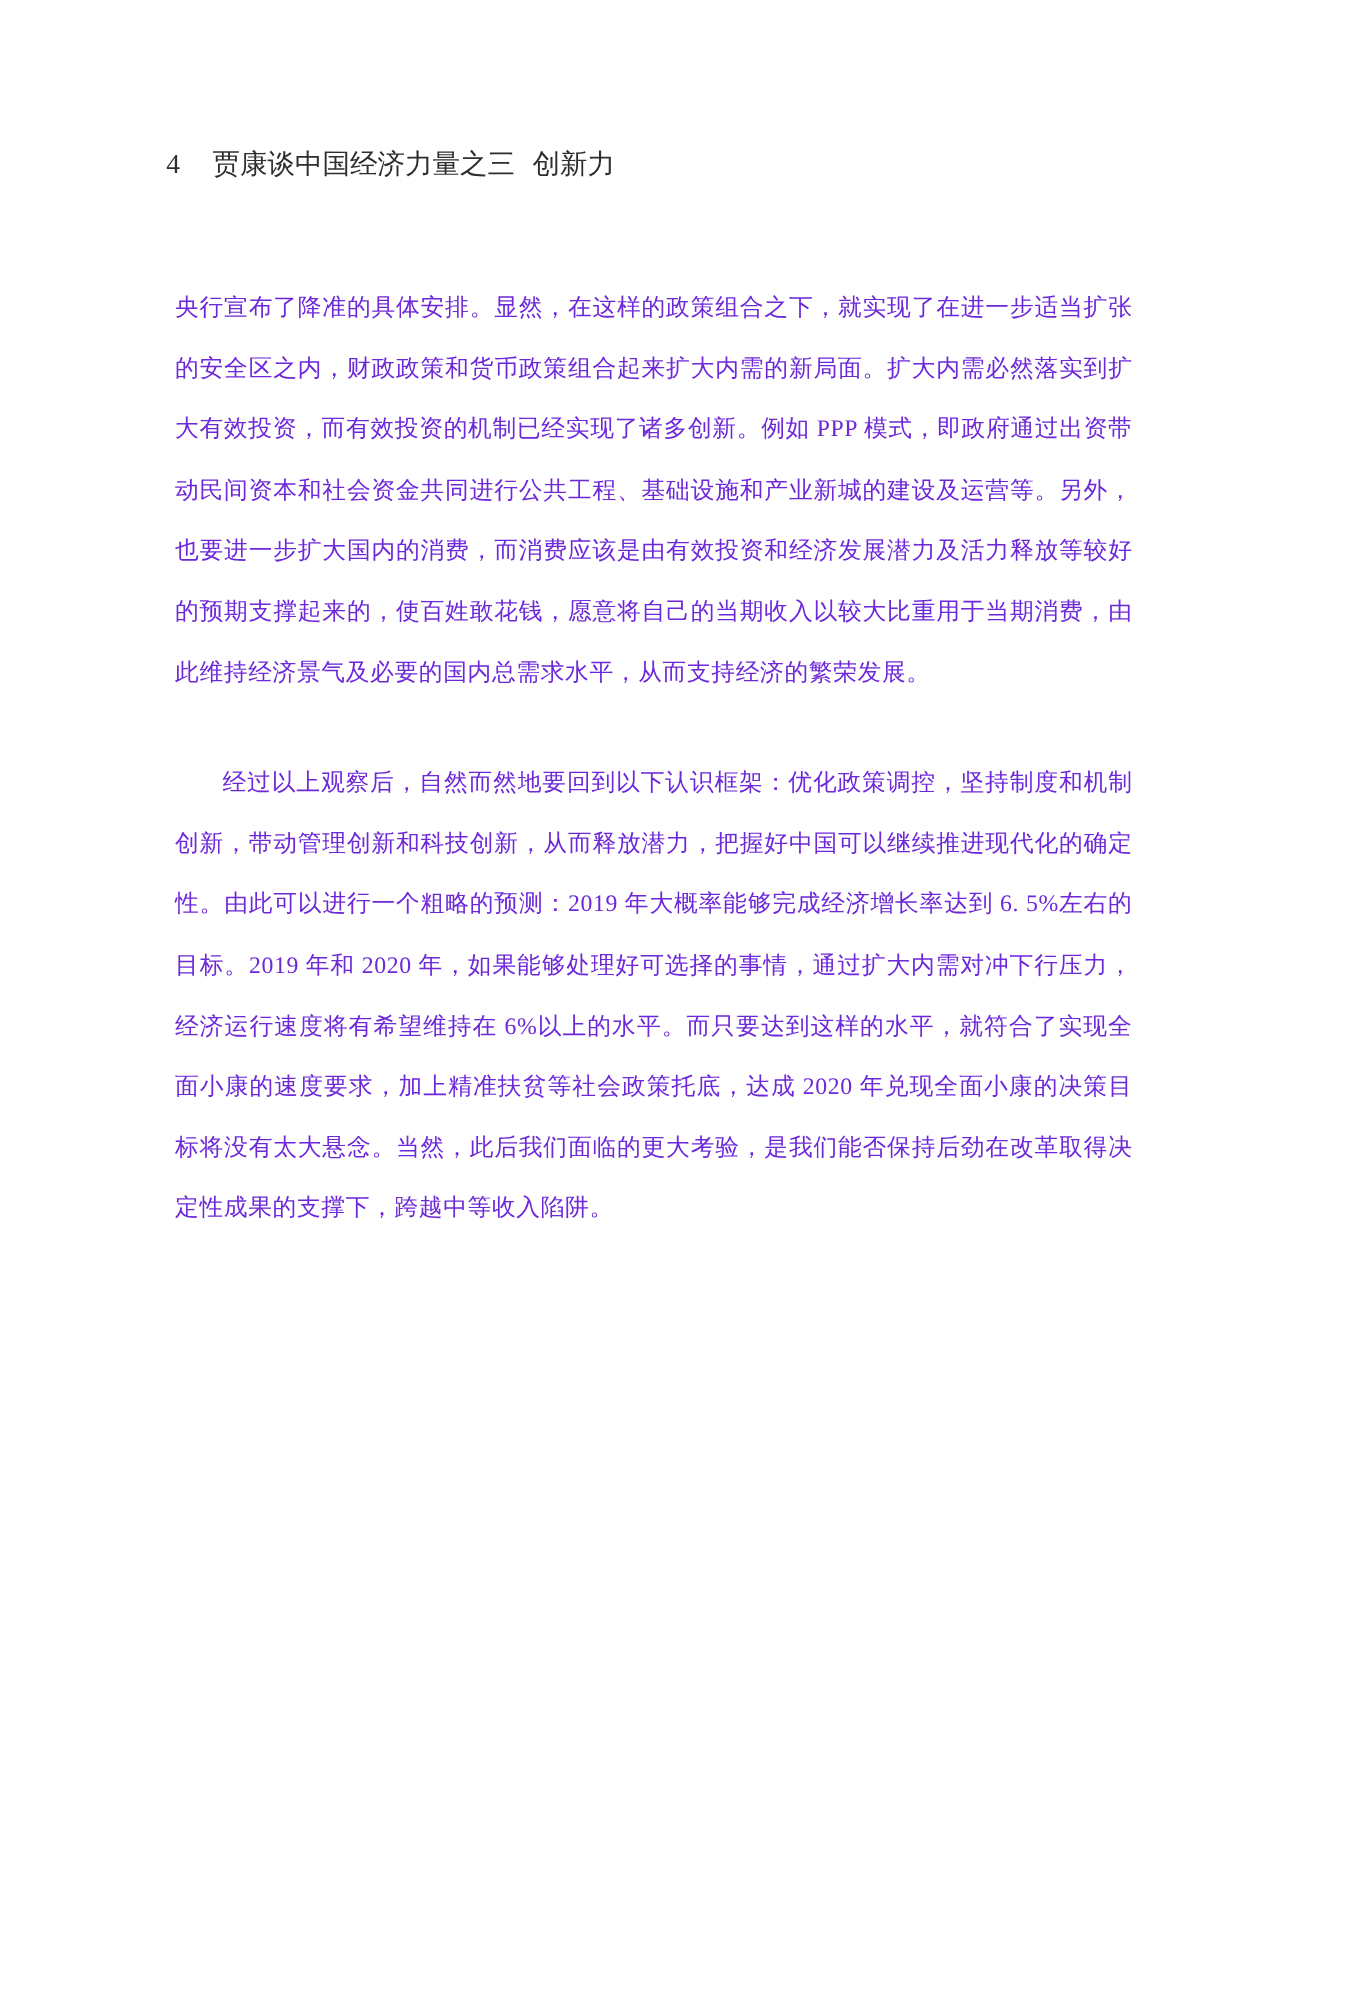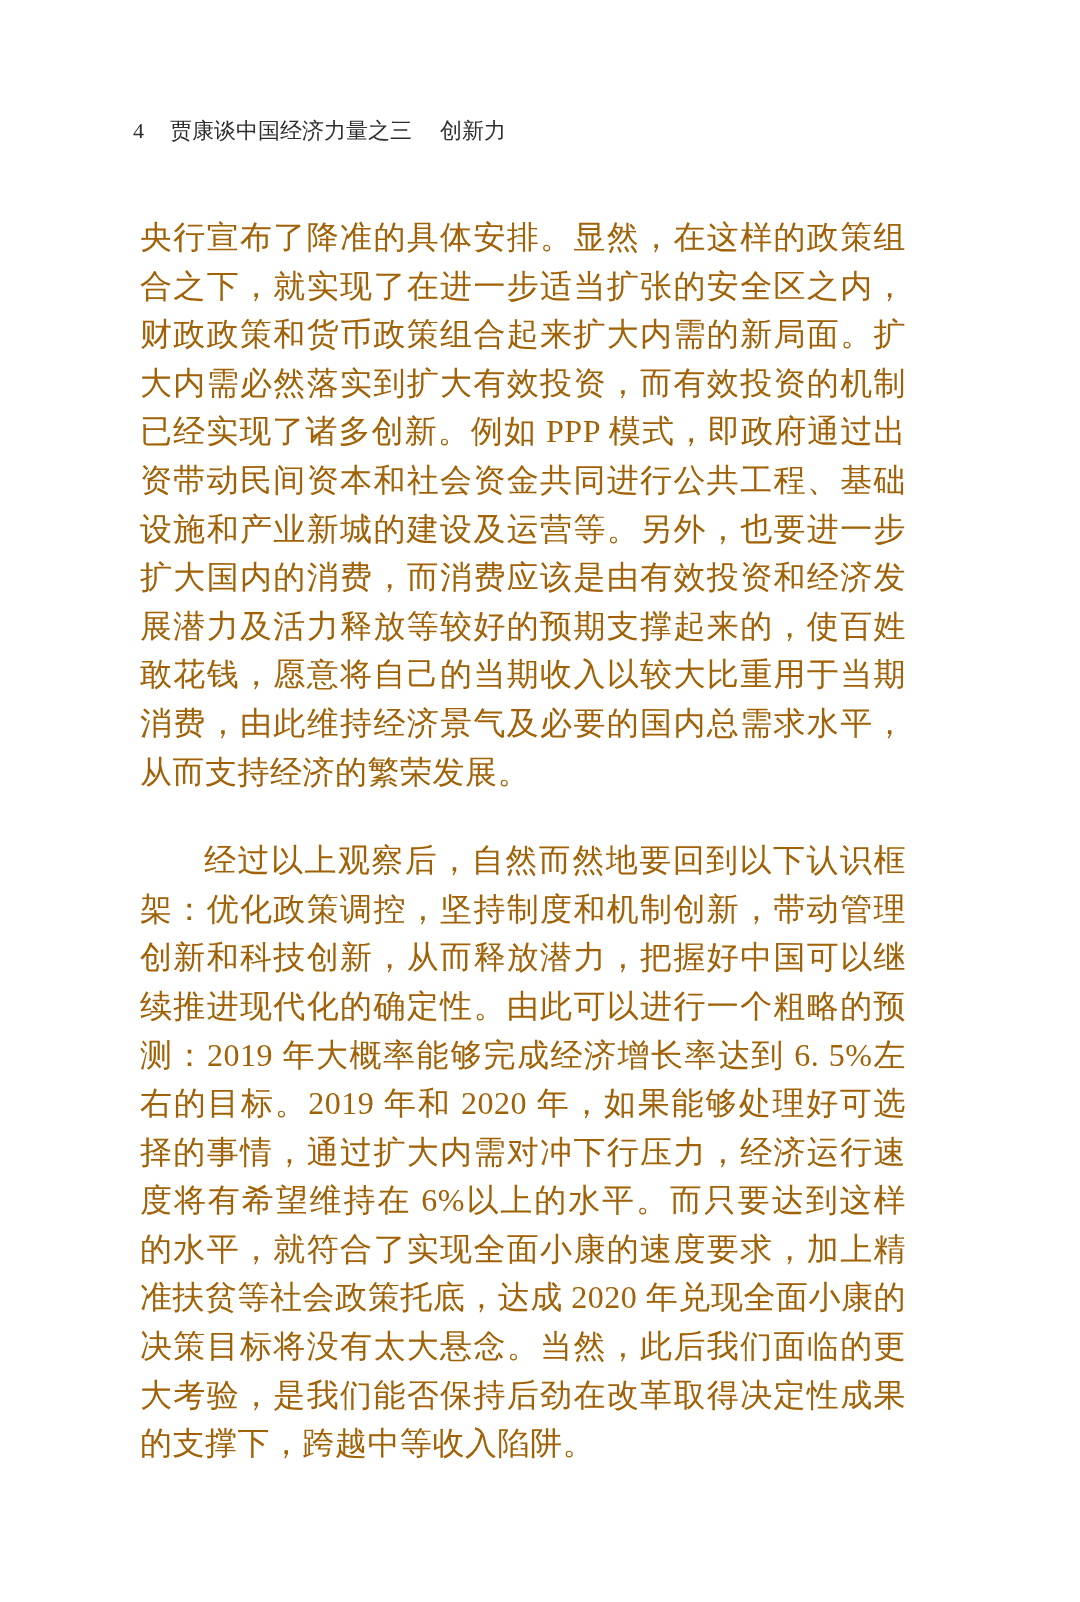--- a/index.html
+++ b/index.html
@@ -28,30 +28,30 @@
     color: #2e2e2e;
     display: flex;
     align-items: baseline;
     white-space: nowrap;
   }
   .running-header .page-num {
     margin-right: 26px;
     letter-spacing: 0;
   }
   .running-header .book-title {
-    margin-right: 28px;
+    margin-right: 14px;
   }
   .body-block {
     position: absolute;
     left: 140px;
-    top: 213px;
+    top: 223px;
     width: 766px;
-    font-size: 32px;
+    font-size: 19px;
     line-height: 48.6px;
-    color: #a16207;
+    color: #6d28d9;
     text-align: justify;
     text-justify: inter-ideograph;
     letter-spacing: 0.5px;
   }
   .body-block p {
     margin: 0;
   }
   .body-block p.indented {
     text-indent: 2em;
     margin-top: 40px;

